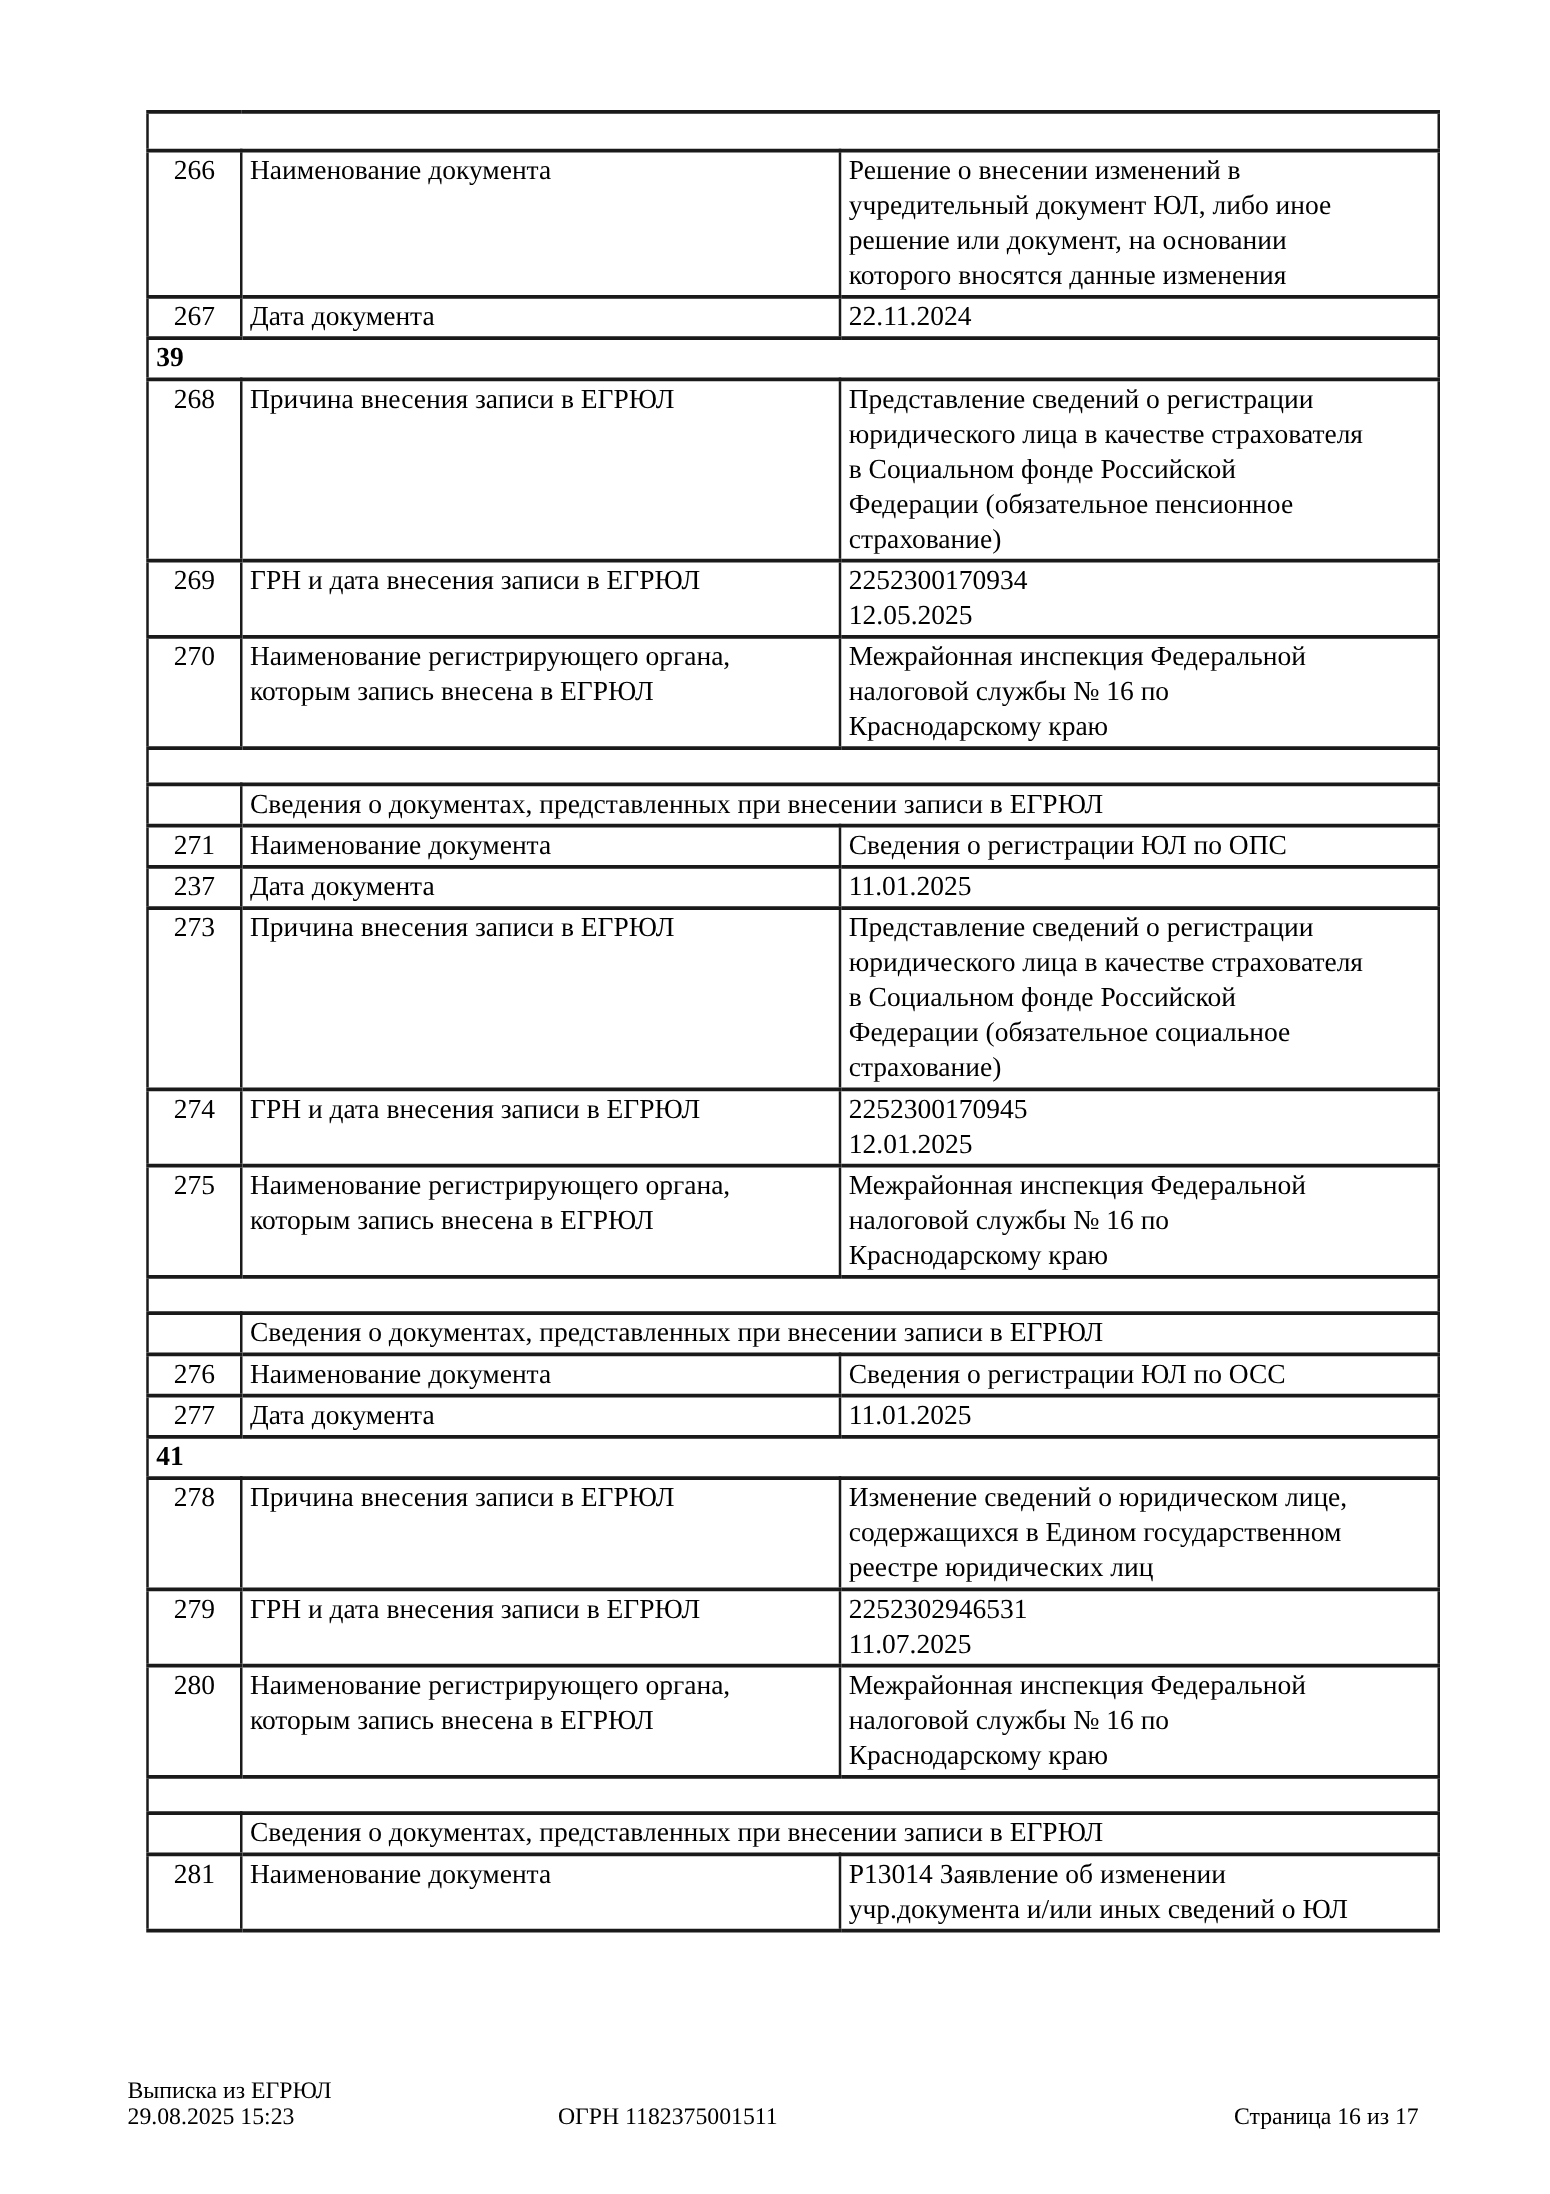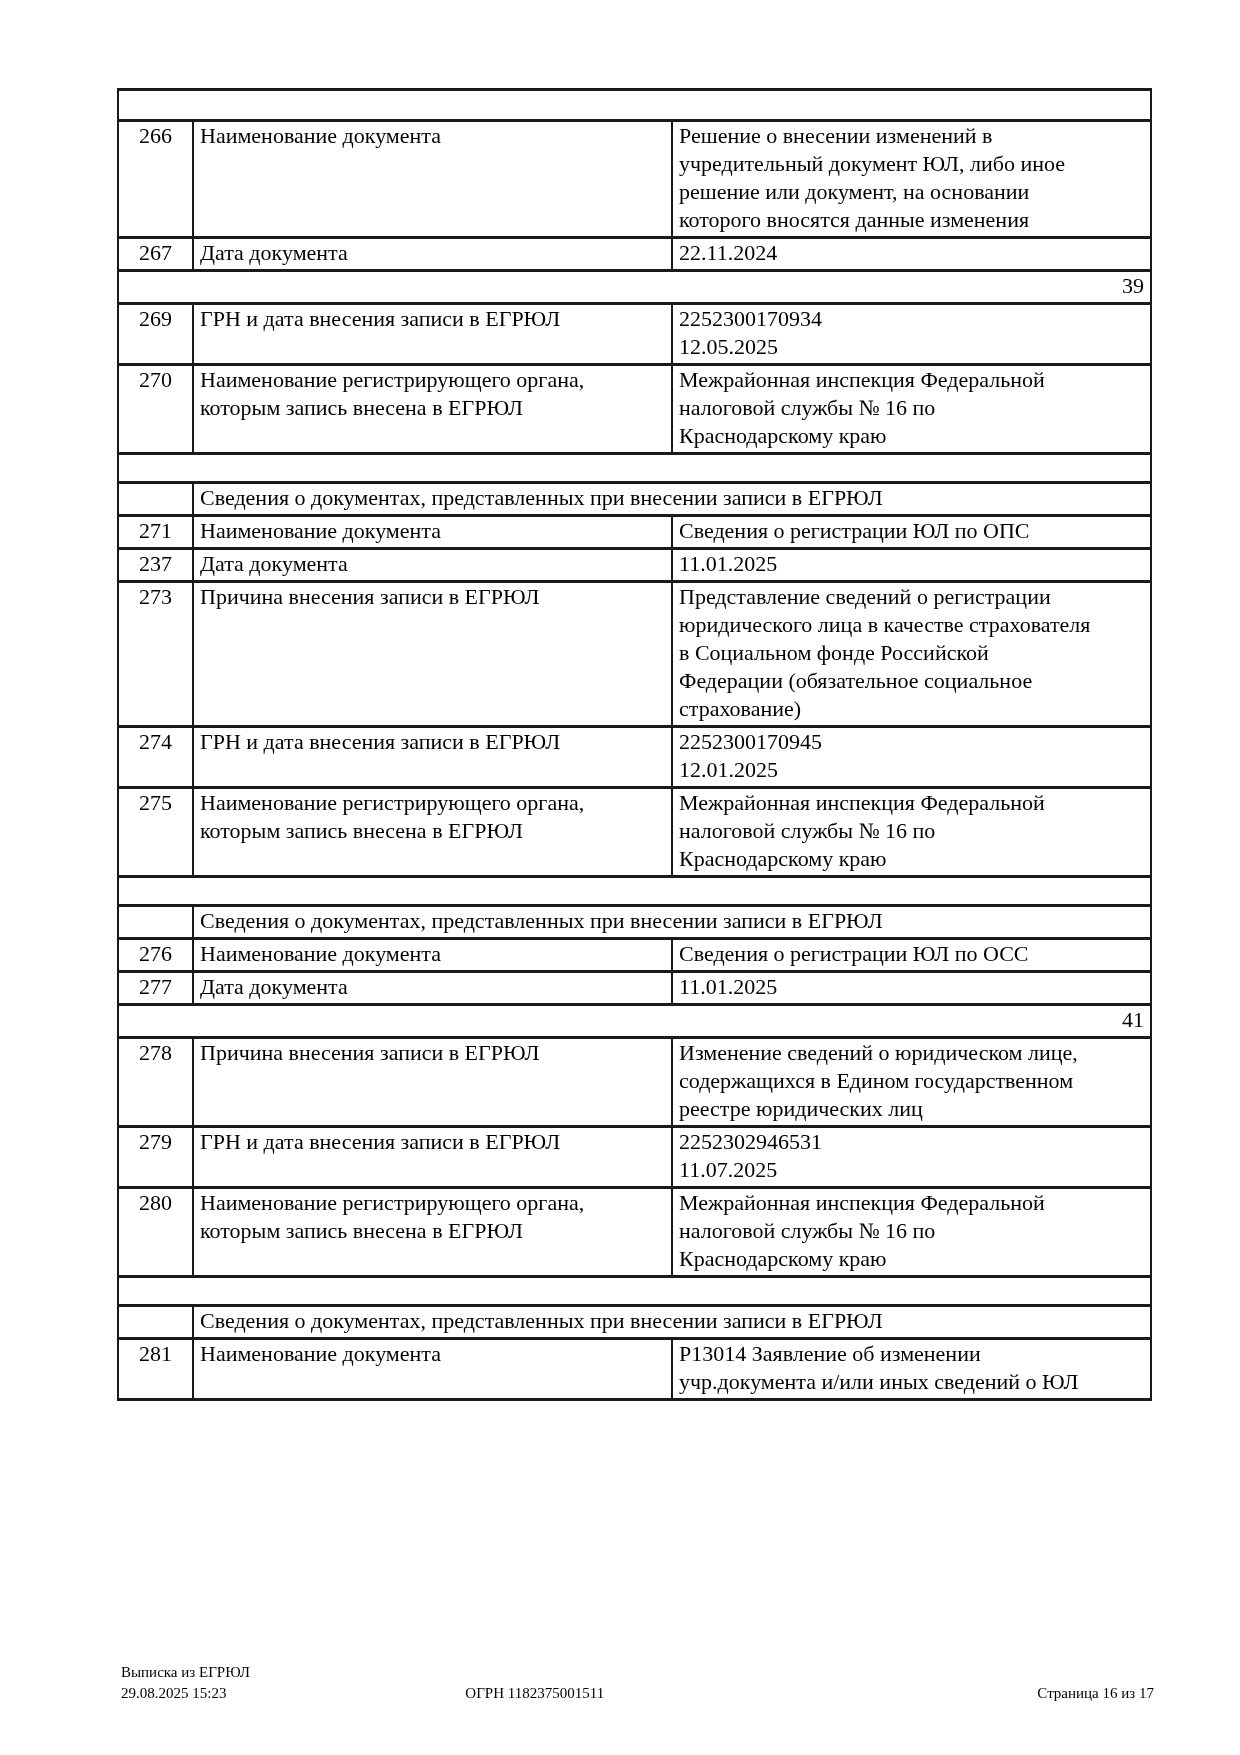--- a/index.html
+++ b/index.html
@@ -35,32 +35,32 @@
     white-space: pre-line;
     overflow: hidden;
   }
   table.egrul td.num {
     text-align: center;
     padding: 0 2px 2px 2px;
   }
   tr.blank-row td { height: 26px; }
   tr.spacer-row td { height: 24px; }
   tr.section-row td {
-    text-align: right;
-    font-weight: 400;
+    text-align: left;
+    font-weight: 700;
     white-space: normal;
   }
   .footer {
     position: absolute;
-    left: 121px;
+    left: 102px;
     top: 1662px;
     width: 1033px;
     display: flex;
     align-items: flex-end;
-    font-size: 15px;
+    font-size: 19px;
     line-height: 21px;
   }
   .footer .f-left   { flex: 1; text-align: left; }
   .footer .f-center { flex: 1; }
   .footer .f-right  { flex: 1; text-align: right; }
 </style>
 </head>
 <body>
 
 <div class="page">
@@ -85,20 +85,29 @@
         </tr>
         <tr class="record-row">
           <td class="num">267</td>
           <td>Дата документа</td>
           <td>22.11.2024</td>
         </tr>
         <tr class="section-row">
           <td colspan="3">39</td>
         </tr>
         <tr class="record-row">
+          <td class="num">268</td>
+          <td>Причина внесения записи в ЕГРЮЛ</td>
+          <td>Представление сведений о регистрации
+юридического лица в качестве страхователя
+в Социальном фонде Российской
+Федерации (обязательное пенсионное
+страхование)</td>
+        </tr>
+        <tr class="record-row">
           <td class="num">269</td>
           <td>ГРН и дата внесения записи в ЕГРЮЛ</td>
           <td>2252300170934
 12.05.2025</td>
         </tr>
         <tr class="record-row">
           <td class="num">270</td>
           <td>Наименование регистрирующего органа,
 которым запись внесена в ЕГРЮЛ</td>
           <td>Межрайонная инспекция Федеральной

